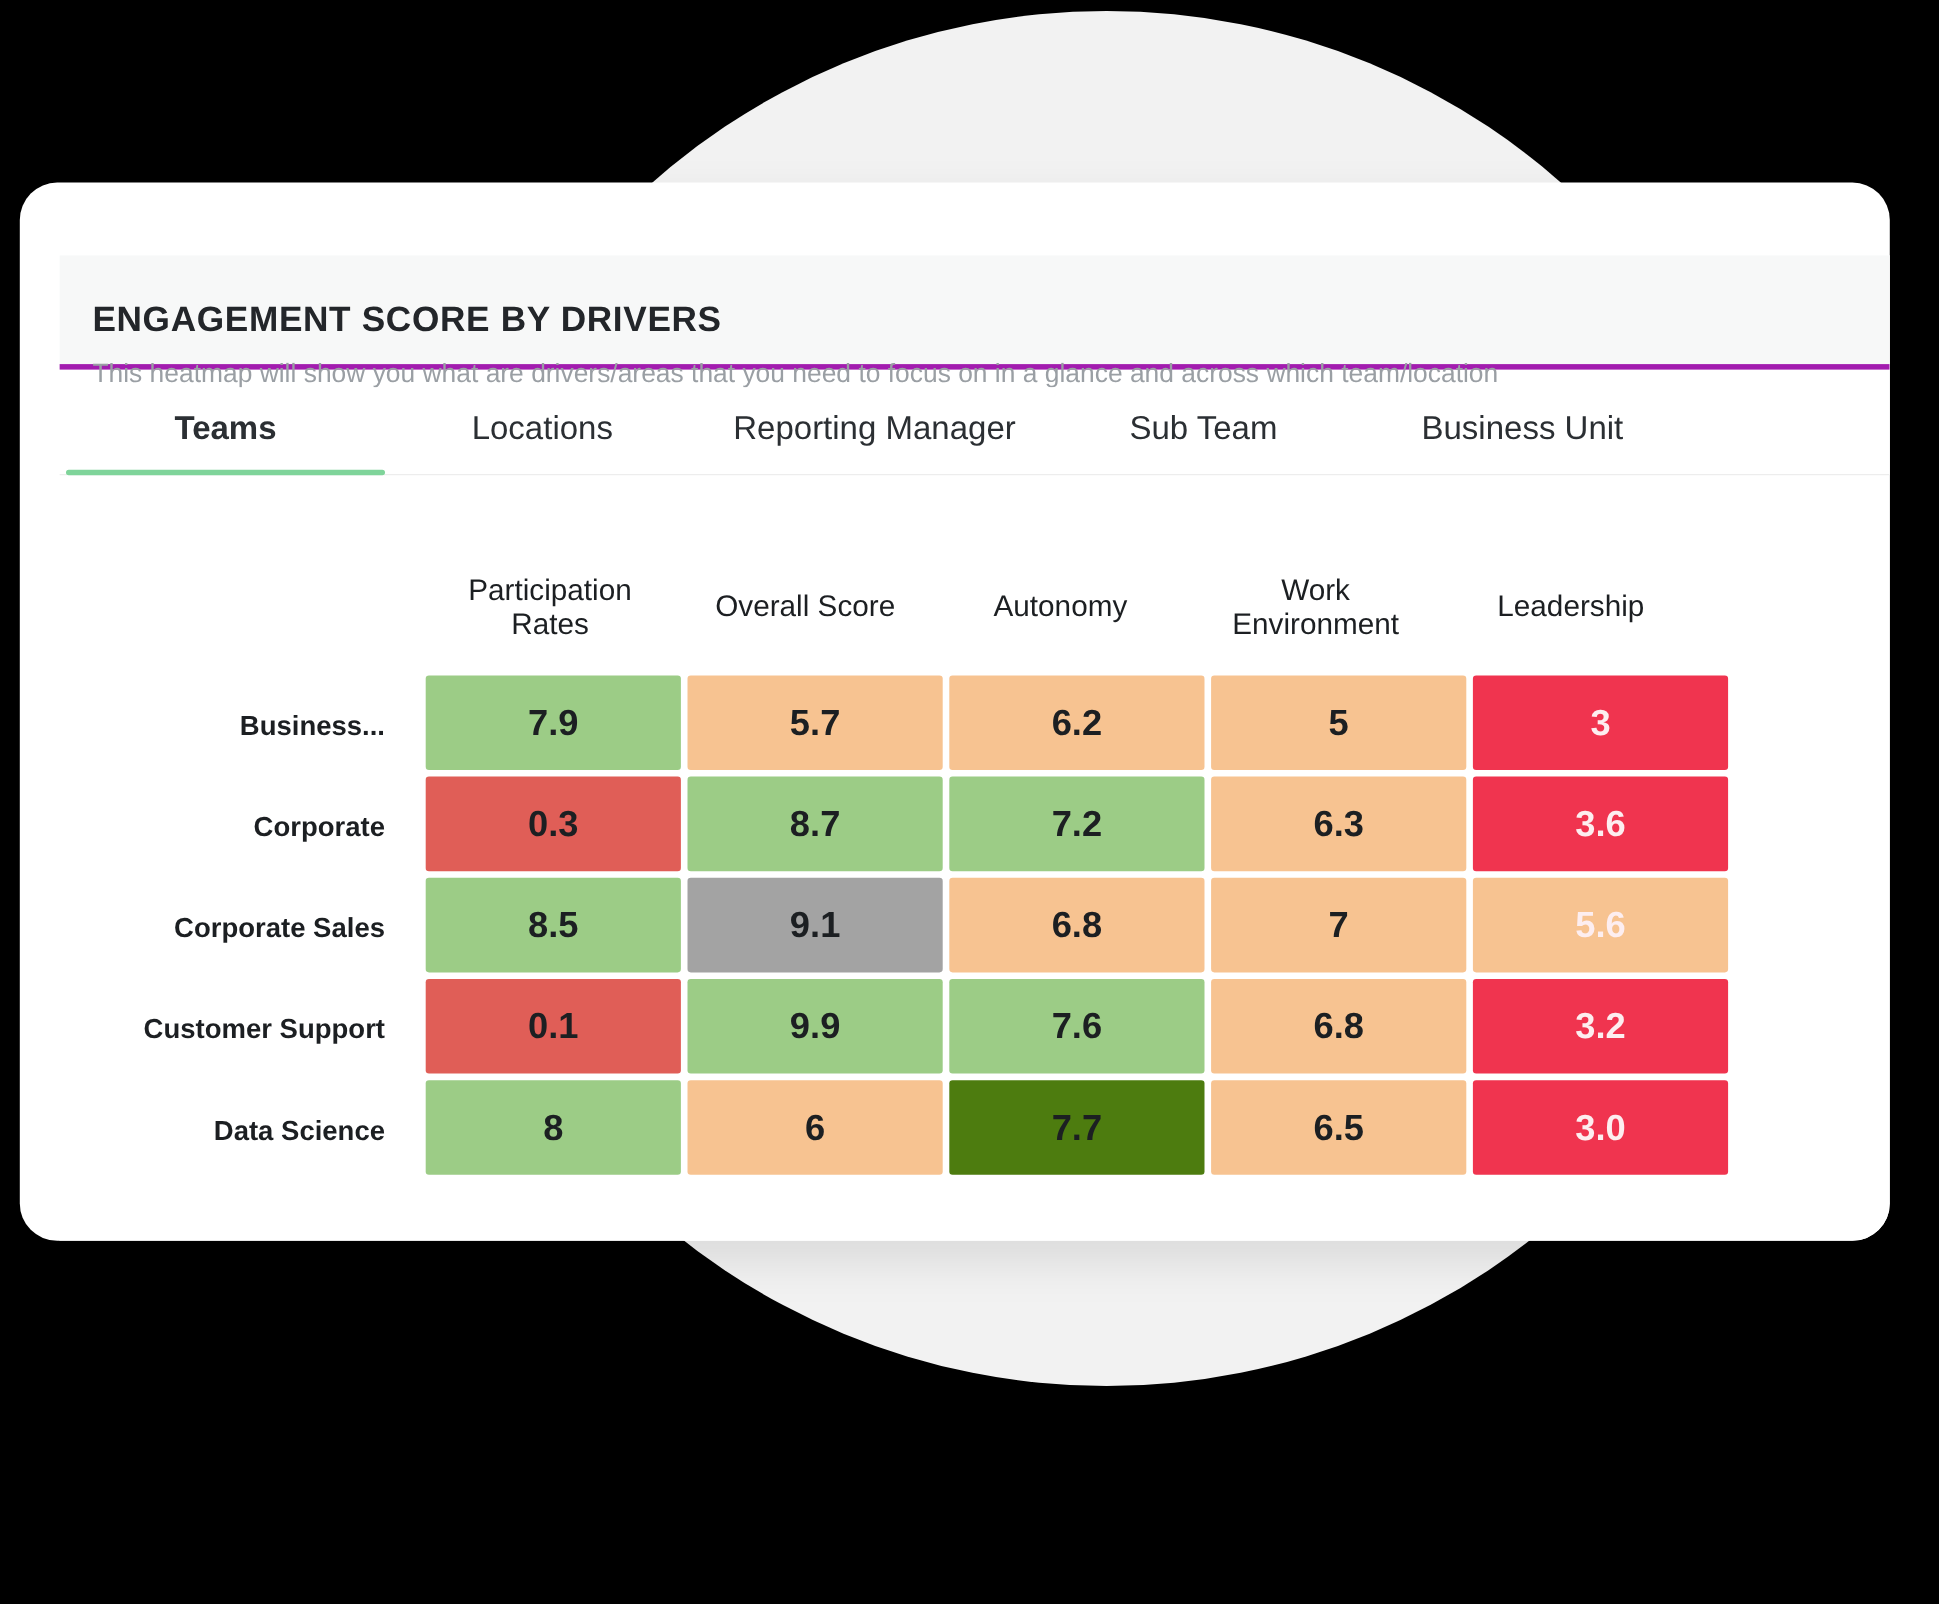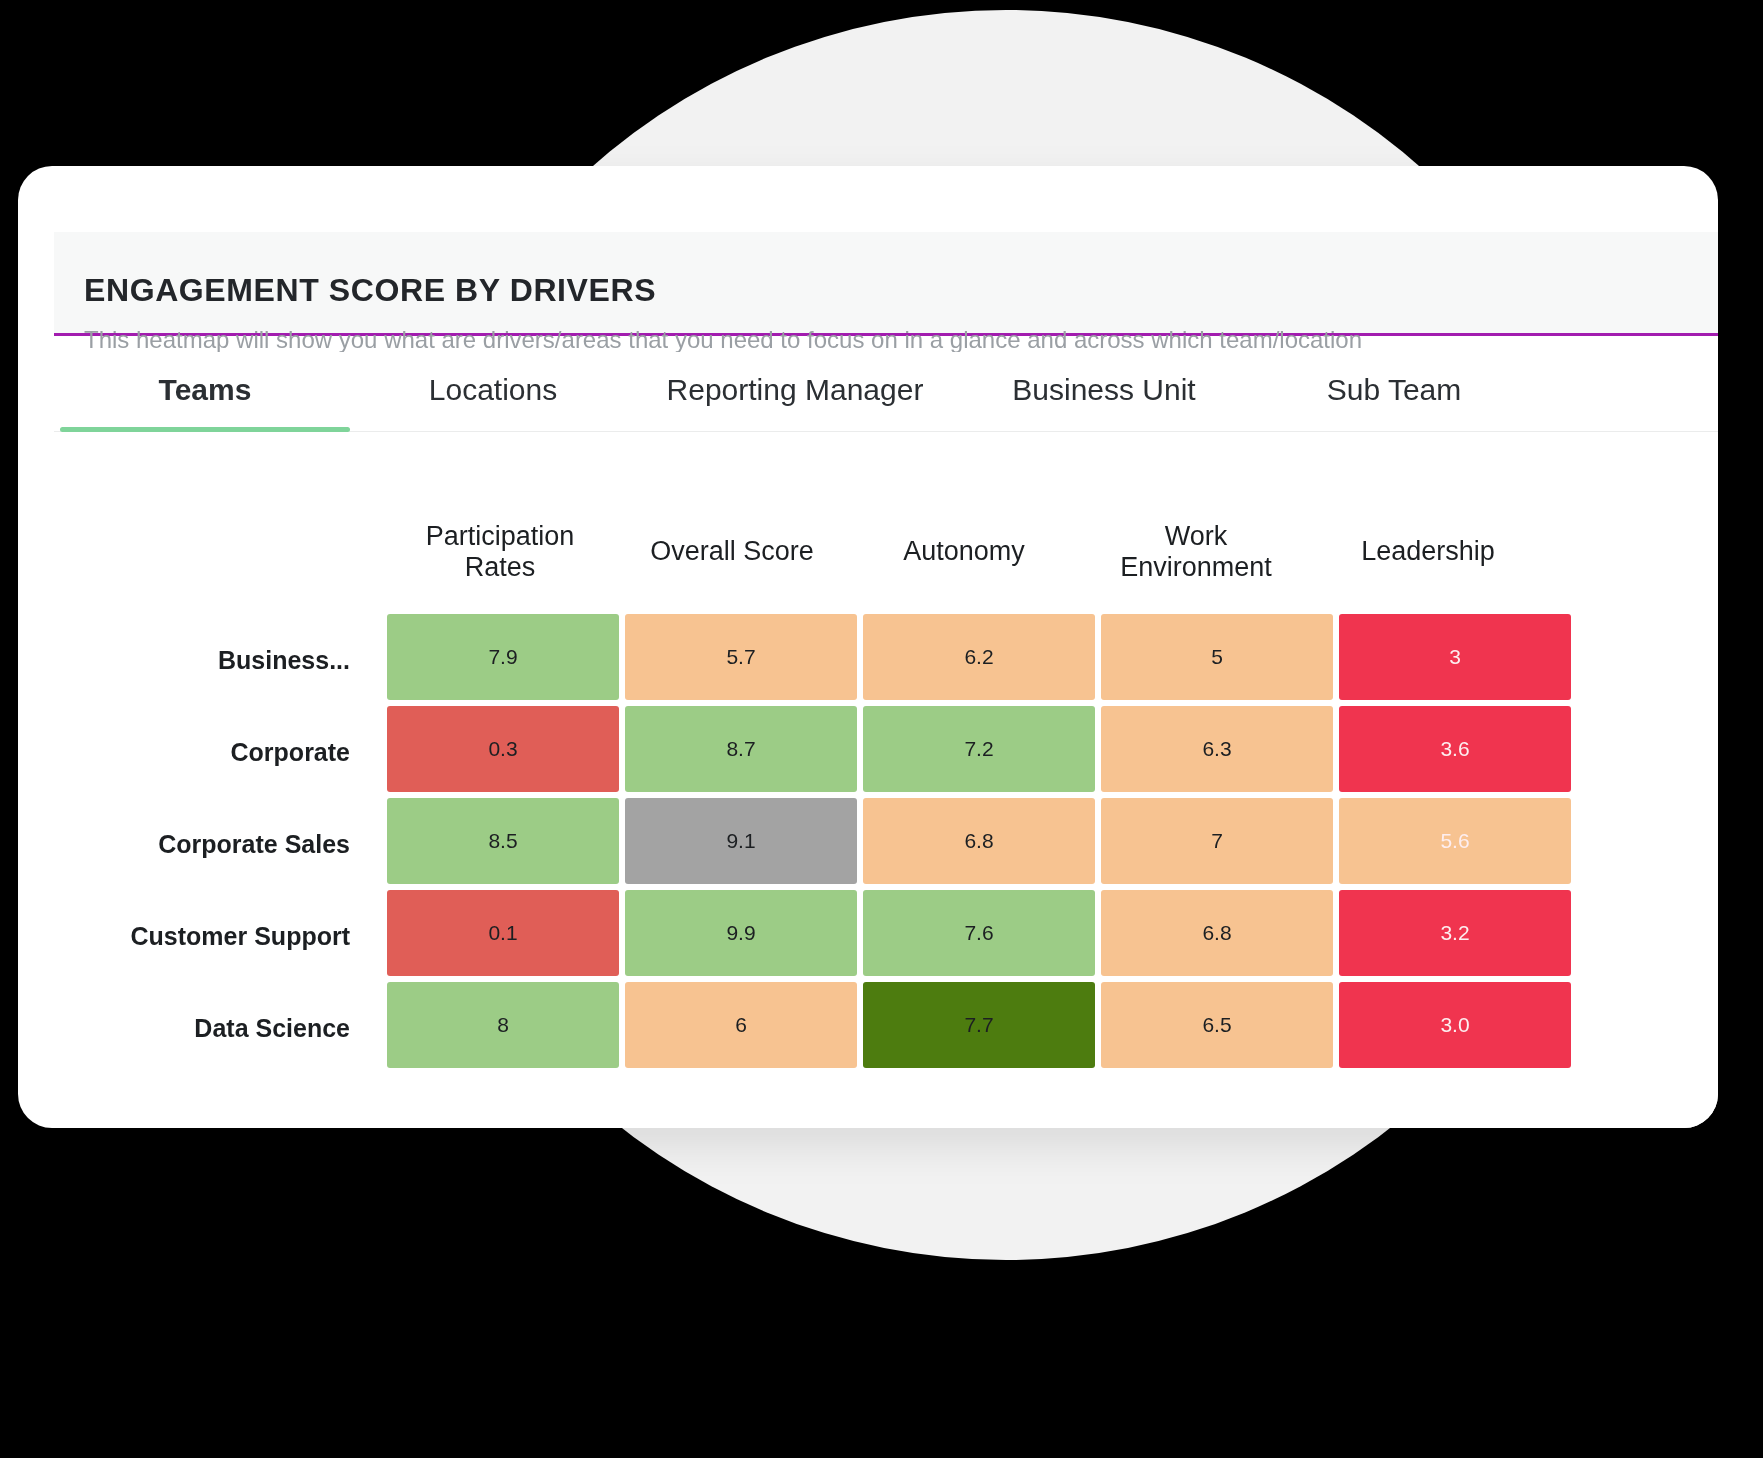--- a/index.html
+++ b/index.html
@@ -18,21 +18,21 @@
     position:absolute;left:18px;top:166px;width:1700px;height:962px;
     background:#ffffff;border-radius:34px;overflow:hidden;
     box-shadow:0 18px 44px rgba(0,0,0,.10);
   }
   #card-inner{
     position:absolute;left:36px;top:66px;width:1664px;height:896px;
     background:#ffffff;overflow:hidden;
   }
   
   .card-header{
-    background:#f7f8f8;border-bottom:3px solid #a21caf;
+    background:#f7f8f8;border-bottom:5px solid #a21caf;
     padding:42px 0 30px 30px;height:104px;box-sizing:border-box;
     position:relative;
   }
   .card-title{
     font-size:32px;font-weight:bold;letter-spacing:.6px;color:#23262a;
     line-height:1;margin:0;white-space:nowrap;
   }
   .card-subtitle{
     font-size:24px;color:#9a9fa4;line-height:1;margin:22px 0 0 0;
     white-space:nowrap;overflow:hidden;width:1640px;
@@ -69,21 +69,21 @@
   }
   .hm-colhead-row .hm-rowlabel{font-weight:normal;}
   .hm-colhead{
     flex:0 0 232px;display:flex;align-items:center;justify-content:center;
     text-align:center;font-size:27px;color:#1c1f22;line-height:1.15;
     padding:0 8px;box-sizing:border-box;height:120px;
   }
   .hm-cell{
     flex:0 0 232px;height:86px;margin:0 3px 6px 3px;
     display:flex;align-items:center;justify-content:center;
-    font-size:21px;font-weight:normal;color:#1c1f22;border-radius:3px;
+    font-size:33px;font-weight:bold;color:#1c1f22;border-radius:3px;
   }
   .hm-cell.lightfg{color:#fdeef0;}
   .hm-body{margin-top:2px;}
 </style>
 </head>
 <body>
 
 <div id="backdrop-circle"></div>
 
 <div id="card">
@@ -97,25 +97,25 @@
     <div class="tabs" id="tabbar">
         <div class="tab t0 active">
           <span>Teams</span>
         </div>
         <div class="tab t1">
           <span>Locations</span>
         </div>
         <div class="tab t2">
           <span>Reporting Manager</span>
         </div>
+        <div class="tab t3">
+          <span>Sub Team</span>
+        </div>
         <div class="tab t4">
           <span>Business Unit</span>
-        </div>
-        <div class="tab t3">
-          <span>Sub Team</span>
         </div>
       </div>
 
     <div class="heatmap" id="heatmap">
         <div class="hm-row hm-colhead-row">
           <div class="hm-rowlabel"></div>
           <div class="hm-colhead">Participation Rates</div>
           <div class="hm-colhead">Overall Score</div>
           <div class="hm-colhead">Autonomy</div>
           <div class="hm-colhead">Work Environment</div>

